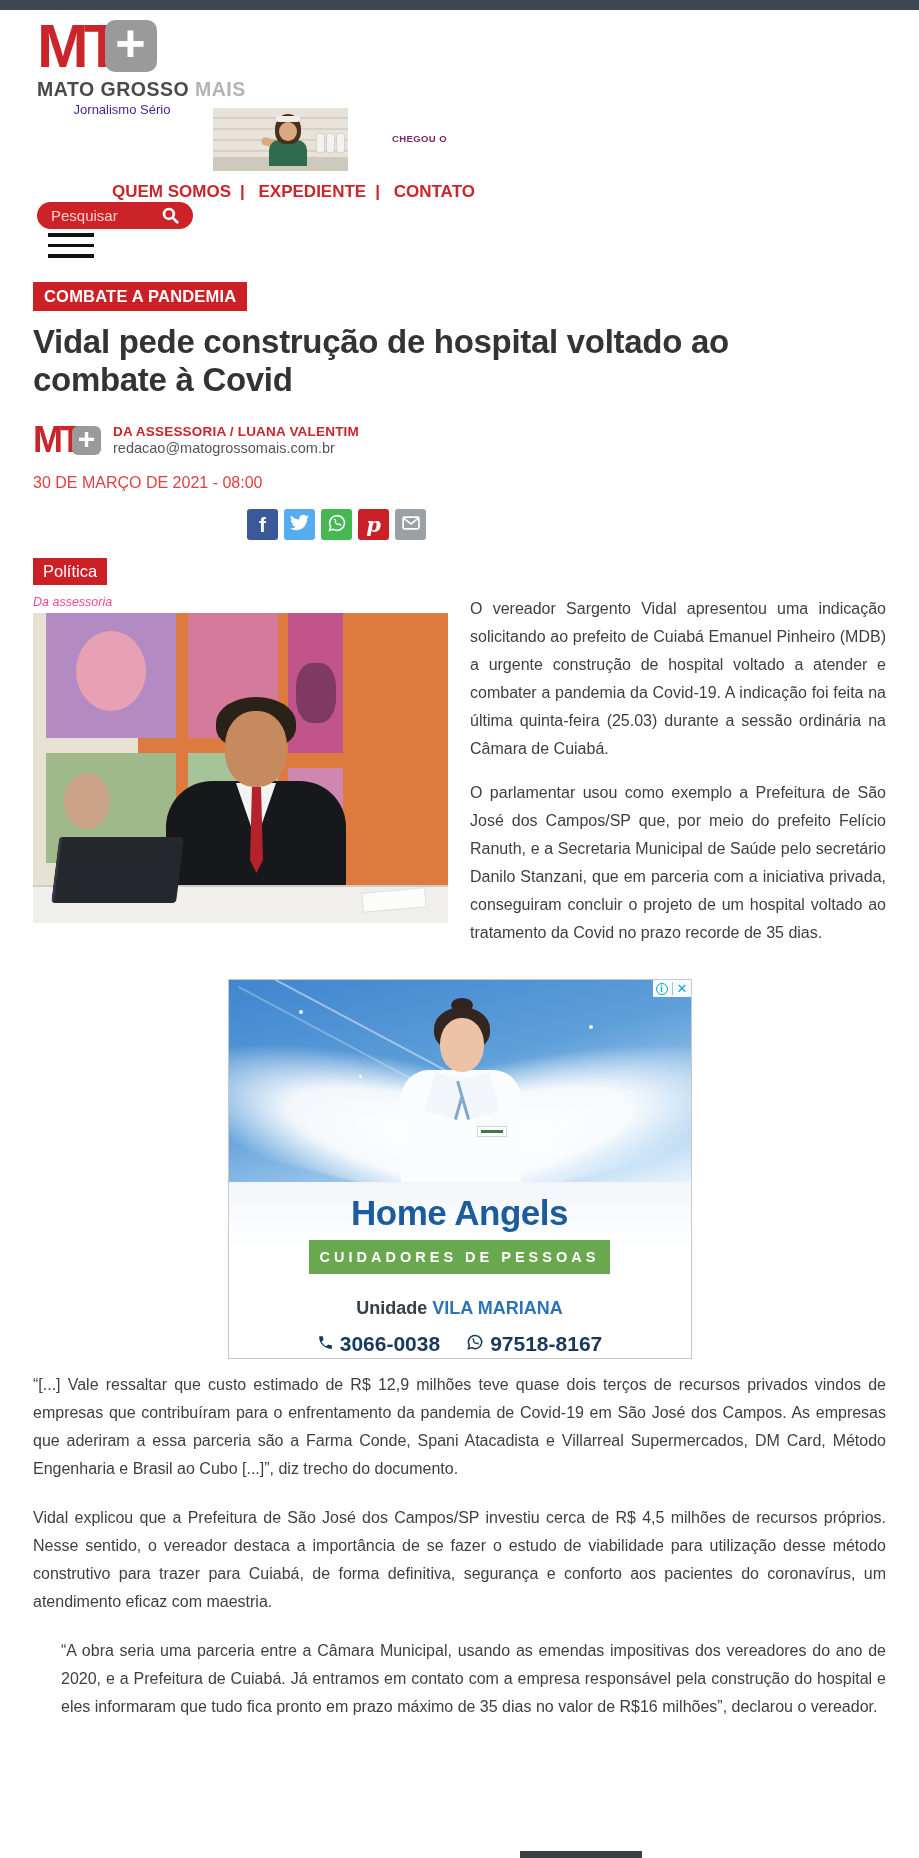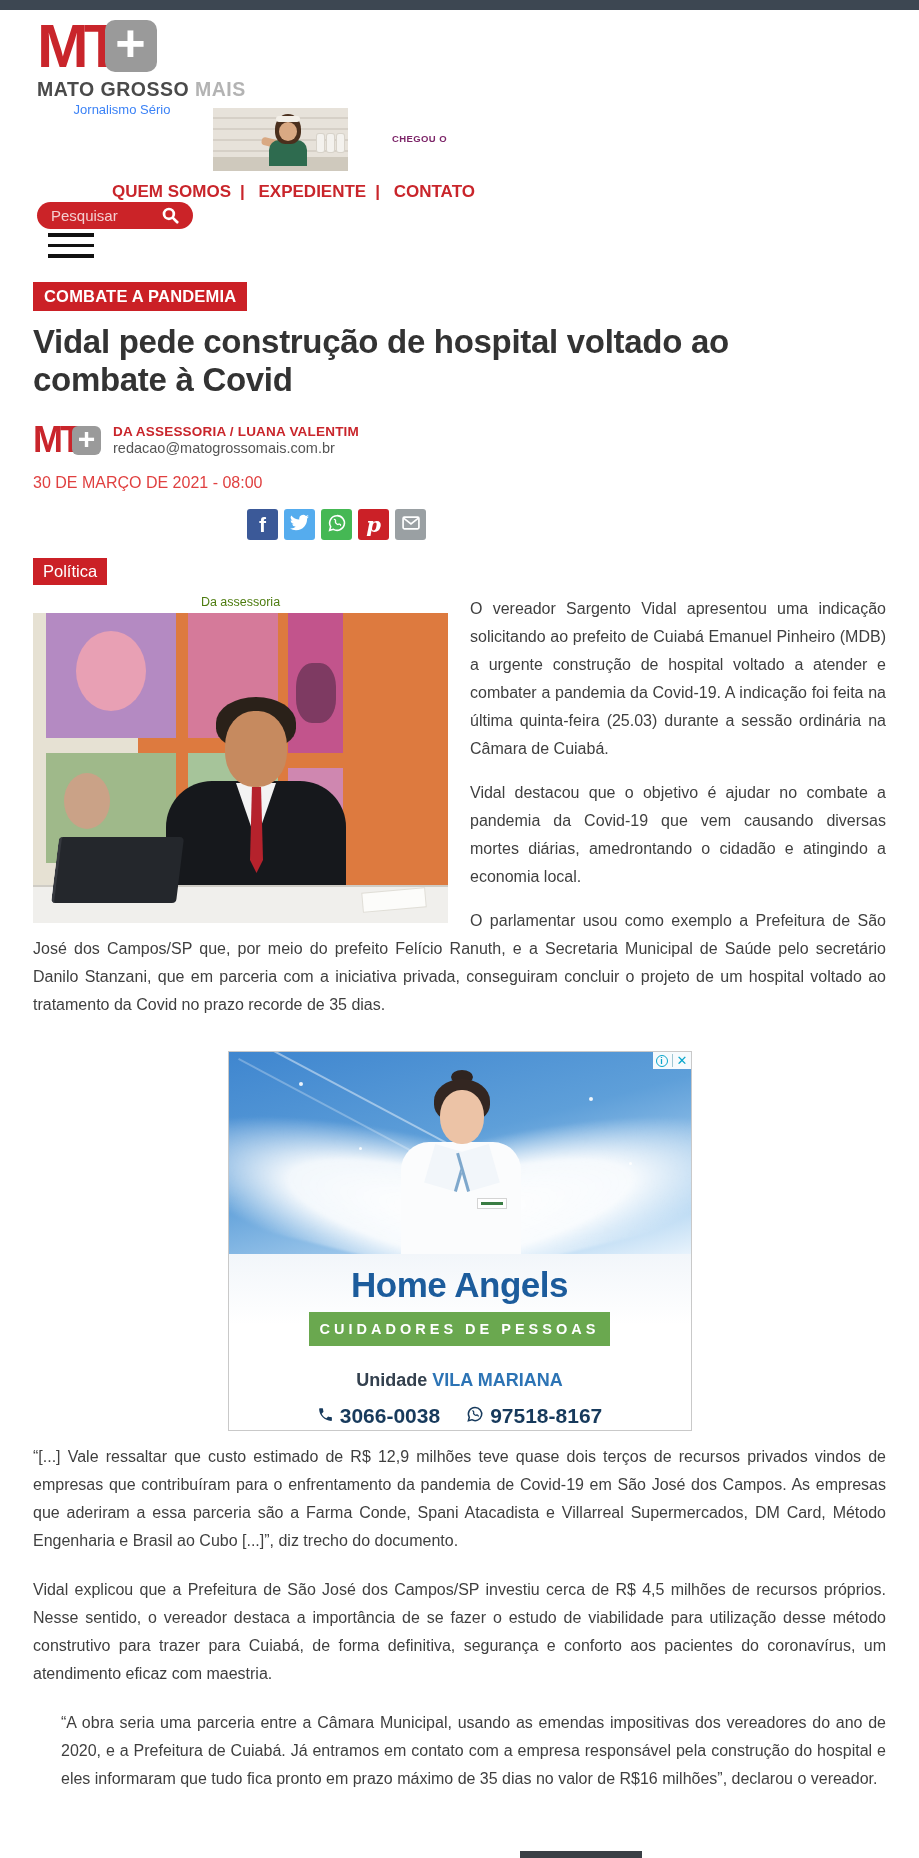--- a/index.html
+++ b/index.html
@@ -11,21 +11,21 @@
 
   
   .brand { position: absolute; top: 16px; left: 37px; width: 170px; }
   .brand-row { display: flex; align-items: center; }
   .brand-mt { font-size: 62px; font-weight: 900; color: #c9252b; letter-spacing: -5px; line-height: 60px; }
   .brand-plus { display: inline-block; width: 52px; height: 52px; background: #9a9a9a; border-radius: 10px;
       color: #fff; font-size: 52px; font-weight: 900; text-align: center; line-height: 47px; margin-left: -12px; }
   .brand-name { font-size: 19.5px; letter-spacing: 0.5px; margin-top: 2px; white-space: nowrap; }
   .brand-name .bn-bold { color: #4a4a4a; font-weight: bold; }
   .brand-name .bn-light { color: #b3b3b3; font-weight: bold; }
-  .brand-tag { font-size: 13px; color: #3b82f6; text-align: center; margin-top: 1px; }
+  .brand-tag { font-size: 13px; color: #4c1d95; text-align: center; margin-top: 1px; }
 
   
   .kitchen-ad { position: absolute; top: 108px; left: 213px; width: 135px; height: 63px; overflow: hidden;
       background: repeating-linear-gradient(180deg, #e7e2da 0 9px, #d6d0c7 9px 11px); }
   .ka-counter { position: absolute; bottom: 0; left: 0; width: 100%; height: 14px; background: #cfc9bd; }
   .ka-hair { position: absolute; top: 6px; left: 62px; width: 26px; height: 30px; border-radius: 50% 50% 40% 40%; background: #4a2f1d; }
   .ka-band { position: absolute; top: 8px; left: 63px; width: 24px; height: 6px; border-radius: 4px; background: #f3efe8; }
   .ka-face { position: absolute; top: 14px; left: 66px; width: 18px; height: 19px; border-radius: 50%; background: #d9a983; }
   .ka-torso { position: absolute; top: 32px; left: 56px; width: 38px; height: 26px; border-radius: 10px 10px 0 0; background: #2e6b4f; }
   .ka-arm { position: absolute; top: 34px; left: 48px; width: 46px; height: 8px; border-radius: 6px; background: #d9a983; transform: rotate(14deg); }
@@ -75,21 +75,21 @@
   .sb-pi { background: #cb2027; font-family: "DejaVu Serif", serif; font-style: italic; font-weight: bold; font-size: 21px; }
   .sb-em { background: #9aa0a3; }
 
   .tag-badge { margin-top: 18px; font-size: 16.5px; padding: 4px 10px; font-weight: normal; }
 
   
   .body { margin-top: 10px; font-size: 16px; line-height: 28px; color: #3f3f3f; text-align: justify; }
   .body p + p { margin-top: 16px; }
 
   .photo-wrap { float: left; width: 415px; margin: 0 22px 6px 0; }
-  .photo-caption { text-align: center; color: #4d7c0f; font-size: 12.5px; line-height: 15px; margin-bottom: 3px; }
+  .photo-caption { text-align: left; font-style: italic; color: #ec4899; font-size: 12.5px; line-height: 15px; margin-bottom: 3px; }
   .photo { position: relative; width: 415px; height: 310px; background: #e6e1d3; overflow: hidden; }
   .ph-panel { position: absolute; left: 105px; top: 0; width: 310px; height: 310px; background: #dd7a3f; }
   .ph-t { position: absolute; }
   .ph-t1 { left: 13px; top: 0; width: 130px; height: 125px; background: #b48ac2; }
   .ph-t1::after { content: ""; position: absolute; left: 30px; top: 18px; width: 70px; height: 80px; border-radius: 50%; background: #e8a0b4; }
   .ph-t2 { left: 155px; top: 0; width: 90px; height: 125px; background: #d57a9a; }
   .ph-t3 { left: 255px; top: 0; width: 55px; height: 140px; background: #c2548c; }
   .ph-t3::after { content: ""; position: absolute; left: 8px; top: 50px; width: 40px; height: 60px; border-radius: 40%; background: #7e3a62; }
   .ph-t4 { left: 13px; top: 140px; width: 130px; height: 110px; background: #9fb98a; }
   .ph-t4::after { content: ""; position: absolute; left: 18px; top: 20px; width: 46px; height: 56px; border-radius: 50%; background: #caa287; }
@@ -277,21 +277,20 @@
           <div class="ph-tie"></div>
           <div class="ph-hair"></div>
           <div class="ph-face"></div>
           <div class="ph-desk"></div>
           <div class="ph-laptop"></div>
           <div class="ph-paper"></div>
         </div>
       </div>
 
       <p>O vereador Sargento Vidal apresentou uma indicação solicitando ao prefeito de Cuiabá Emanuel Pinheiro (MDB) a urgente construção de hospital voltado a atender e combater a pandemia da Covid-19. A indicação foi feita na última quinta-feira (25.03) durante a sessão ordinária na Câmara de Cuiabá.</p>
-      <p>Vidal destacou que o objetivo é ajudar no combate a pandemia da Covid-19 que vem causando diversas mortes diárias, amedrontando o cidadão e atingindo a economia local.</p>
       <p>O parlamentar usou como exemplo a Prefeitura de São José dos Campos/SP que, por meio do prefeito Felício Ranuth, e a Secretaria Municipal de Saúde pelo secretário Danilo Stanzani, que em parceria com a iniciativa privada, conseguiram concluir o projeto de um hospital voltado ao tratamento da Covid no prazo recorde de 35 dias.</p>
 
       <div class="ad-wrap">
         <div class="ad">
           <div class="ad-sky">
             <div class="streak"></div>
             <div class="streak streak2"></div>
             <div class="spark" style="left:70px;top:30px;"></div>
             <div class="spark" style="left:130px;top:95px;width:3px;height:3px;"></div>
             <div class="spark" style="left:360px;top:45px;"></div>

